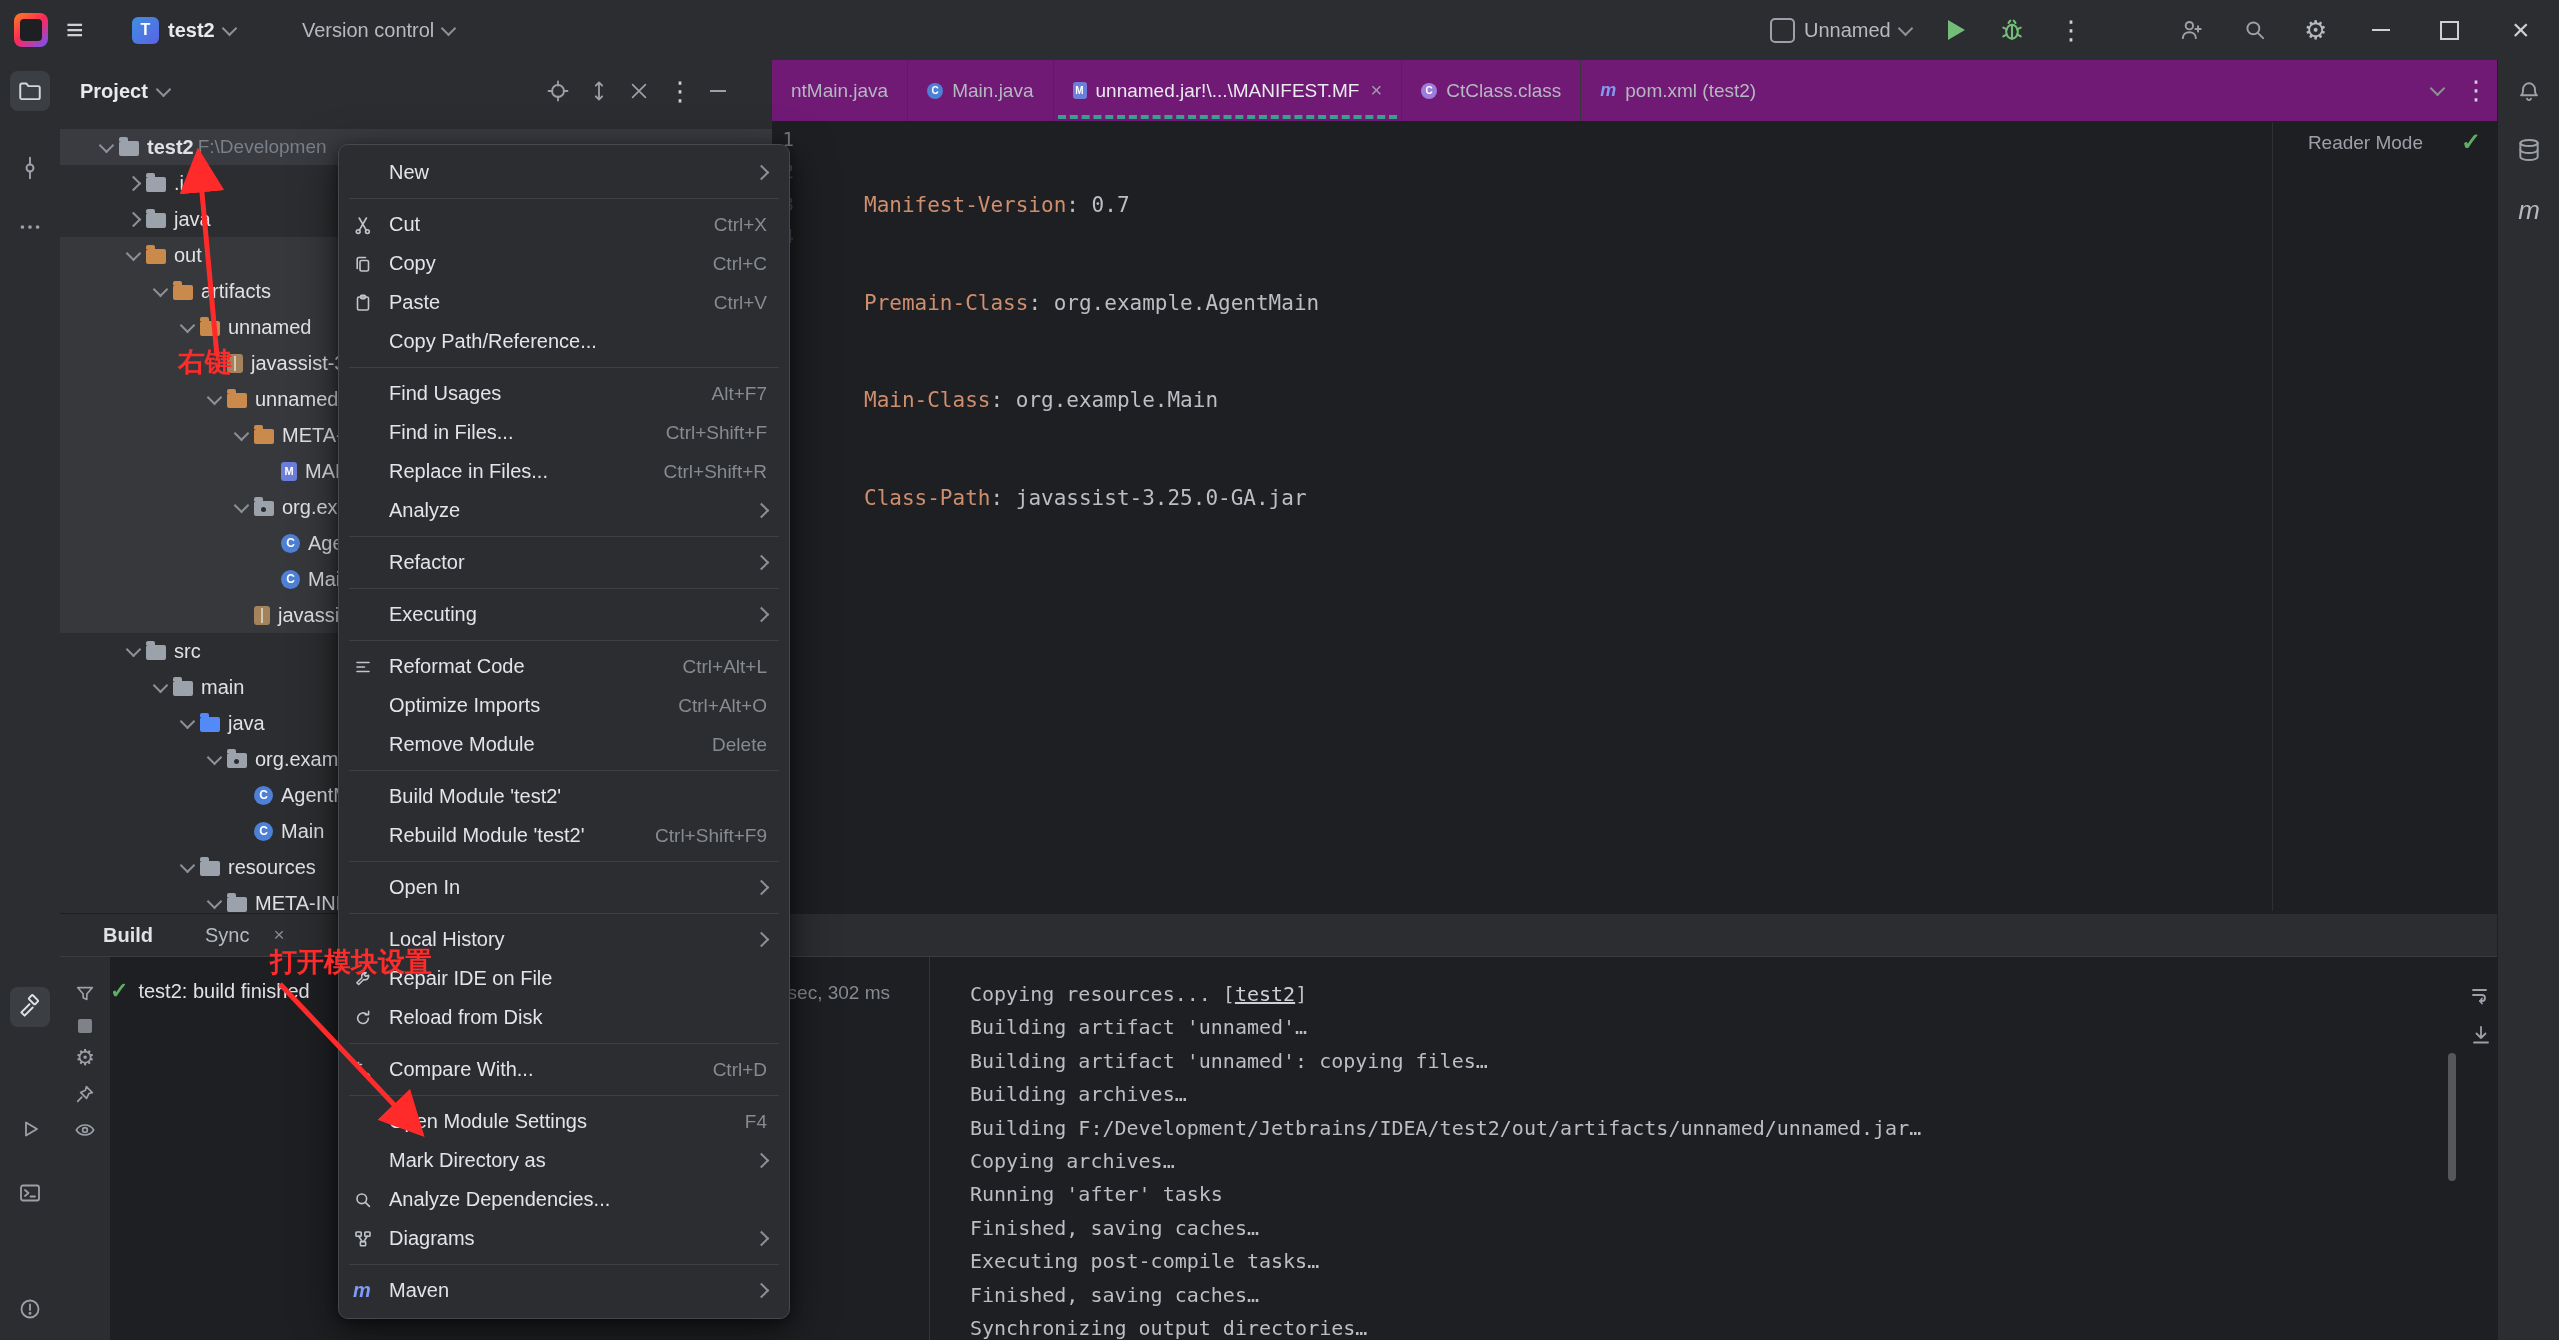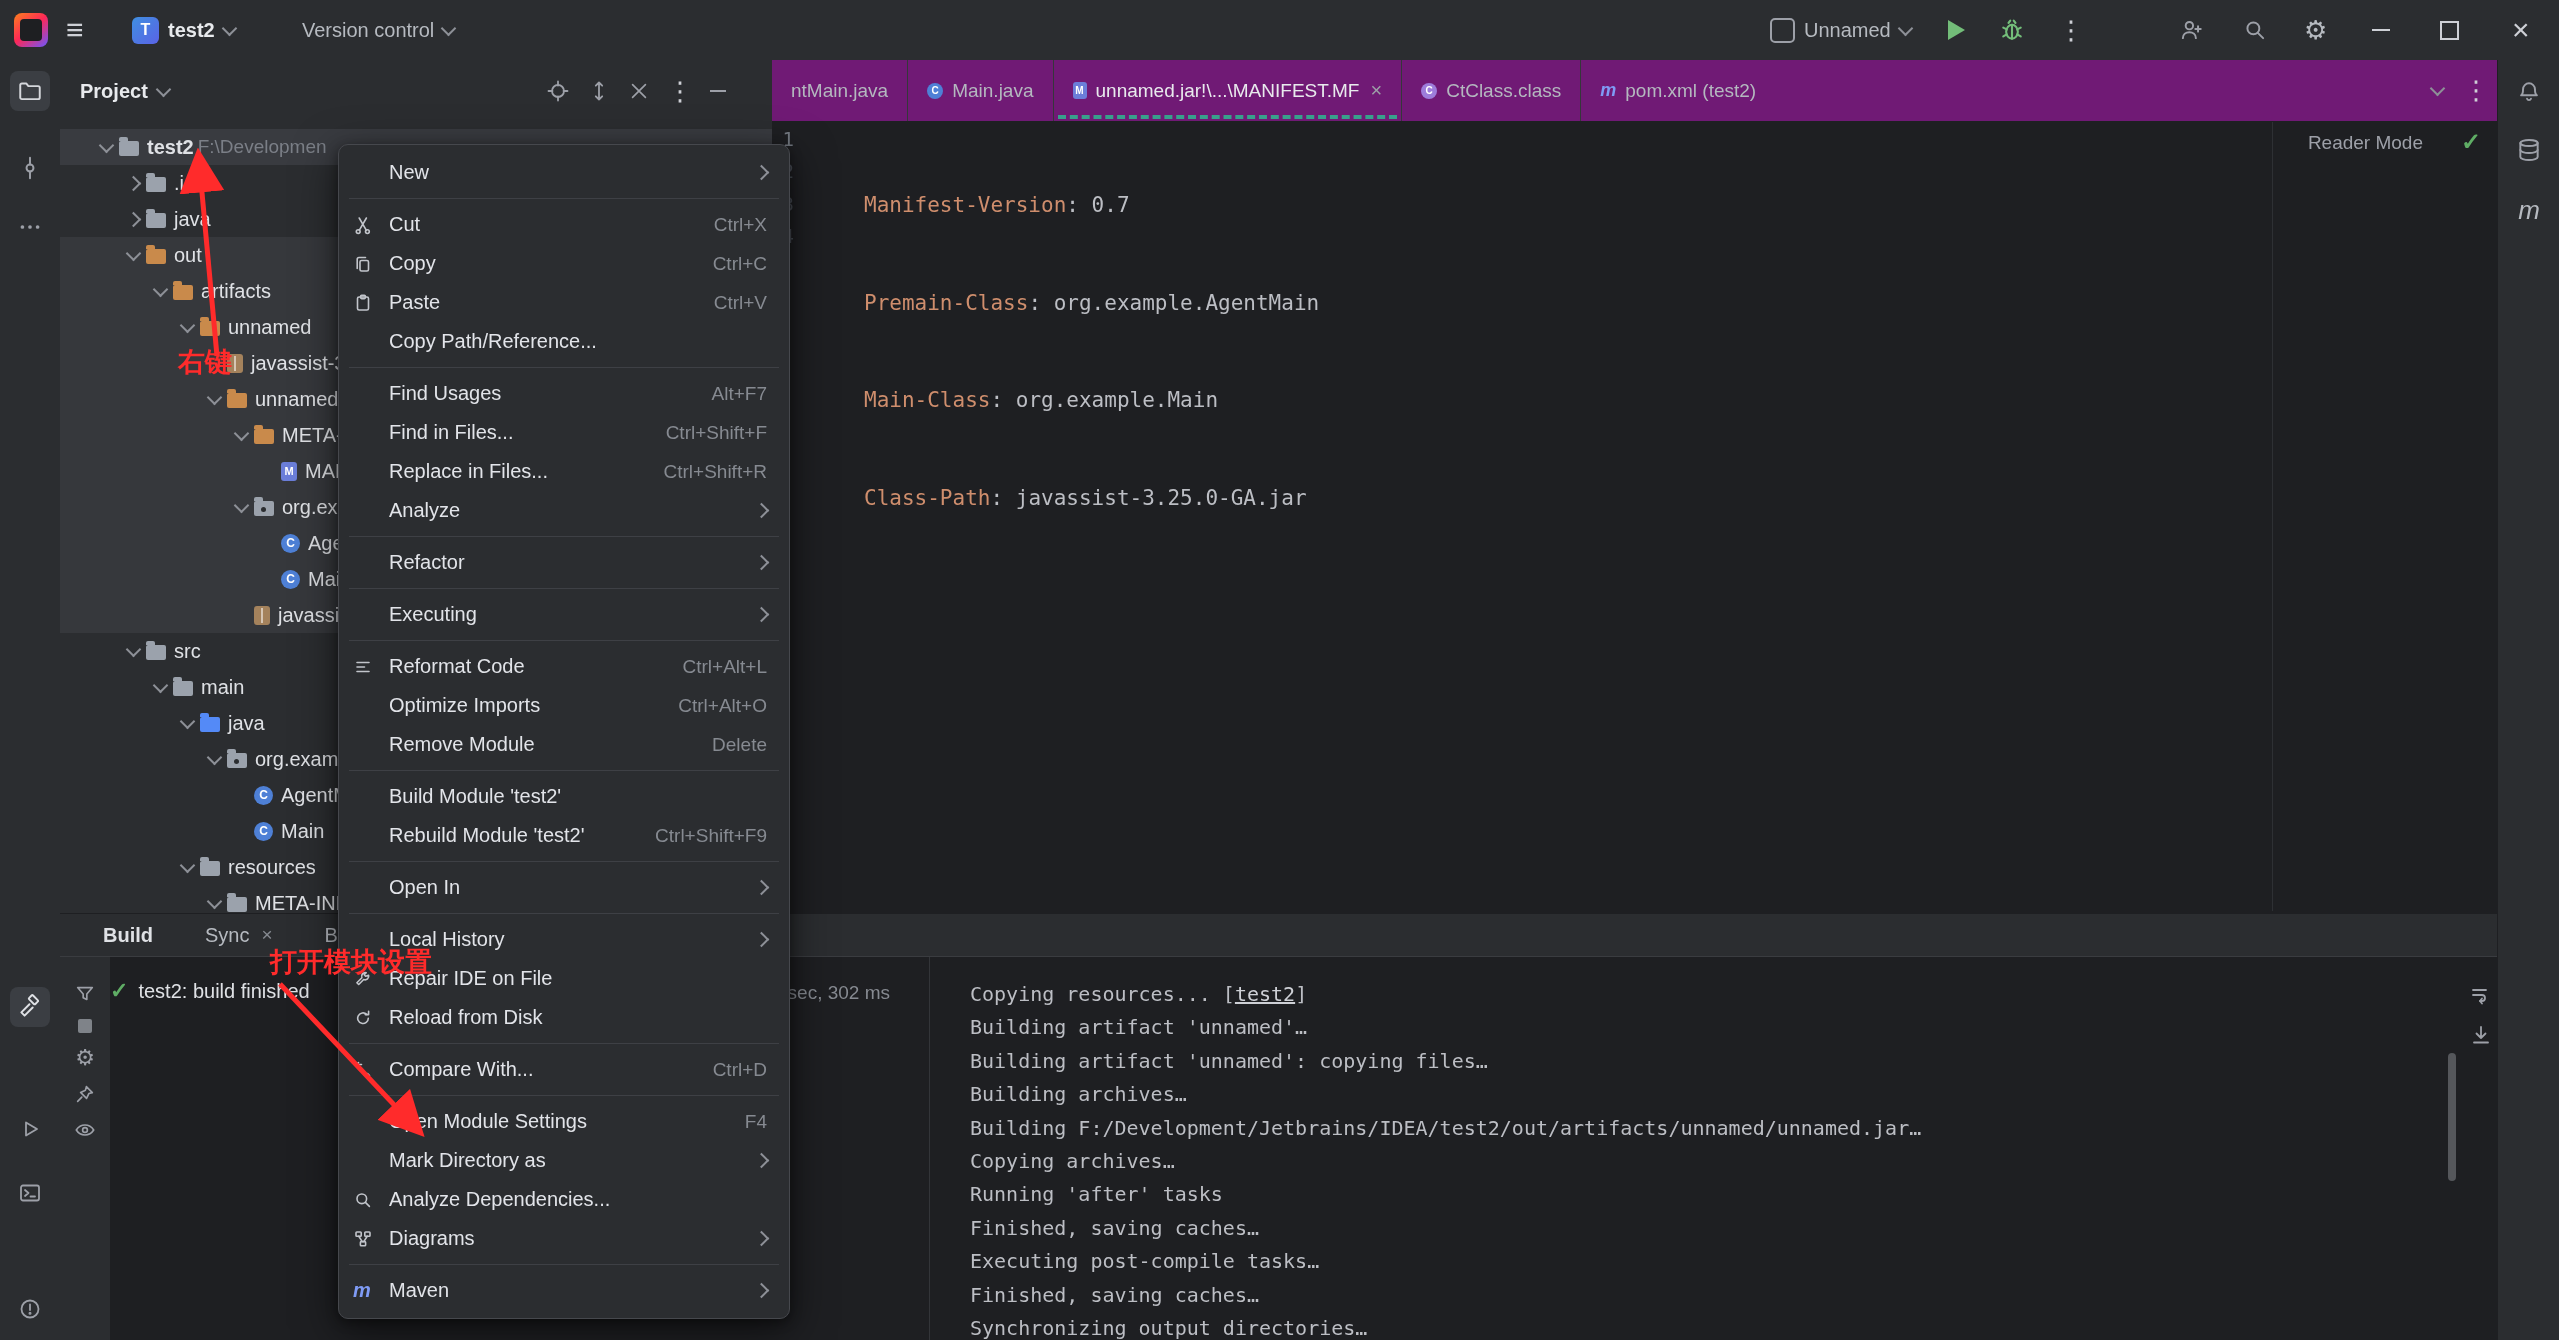--- a/index.html
+++ b/index.html
@@ -73,21 +73,21 @@
   .gut{position:absolute;left:0;width:22px;text-align:right;color:#4b5059;font-size:19px;}
   .code{position:absolute;left:60px;top:2px;line-height:32.5px;white-space:pre;}
   .k{color:#cf8e6d;padding-left:32px;} .p{color:#bcbec4;} .v{color:#bcbec4;}
   .reader{position:absolute;top:10px;right:74px;color:#9da0a8;font-family:"Liberation Sans",sans-serif;font-size:19px;}
   .okcheck{position:absolute;top:6px;right:16px;color:#5fad65;font-weight:bold;font-size:24px;font-family:"Liberation Sans",sans-serif;}
 
   
   .bpanel{position:absolute;left:60px;top:913px;width:2437px;height:427px;background:#2b2d30;border-top:1px solid #1e1f22;}
   .bhead{position:absolute;left:0;top:0;right:0;height:42px;border-bottom:1px solid #3a3c40;display:flex;align-items:center;}
   .bhead .t{font-weight:700;margin-left:43px;}
-  .bhead .tab2{margin-left:52px;color:#b6bac0;display:flex;align-items:center;gap:12px;}
+  .bhead .tab2{margin-left:52px;color:#b6bac0;display:flex;align-items:center;gap:24px;}
   .bhead .tab2 .x{color:#868a91;font-size:19px;}
   .bcontent{position:absolute;left:50px;top:43px;right:0;bottom:0;background:#1e1f22;}
   .btoolbar{position:absolute;left:0;top:43px;width:50px;bottom:0;display:flex;flex-direction:column;align-items:center;gap:14px;padding-top:26px;}
   .bstatus{position:absolute;left:50px;top:64px;display:flex;align-items:center;gap:10px;}
   .btime{position:absolute;left:520px;top:68px;width:310px;text-align:right;color:#868a91;font-size:19px;}
   .bdivider{position:absolute;left:869px;top:43px;bottom:0;width:1px;background:#333539;}
   .console{position:absolute;left:870px;top:43px;right:0;bottom:0;overflow:hidden;background:#1e1f22;
            font-family:"DejaVu Sans Mono","Liberation Mono",monospace;font-size:20px;color:#bcbec4;padding:21px 0 0 40px;}
   .cline{height:33.4px;line-height:33.4px;white-space:pre;}
   .clink{text-decoration:underline;color:#ced0d6;}

